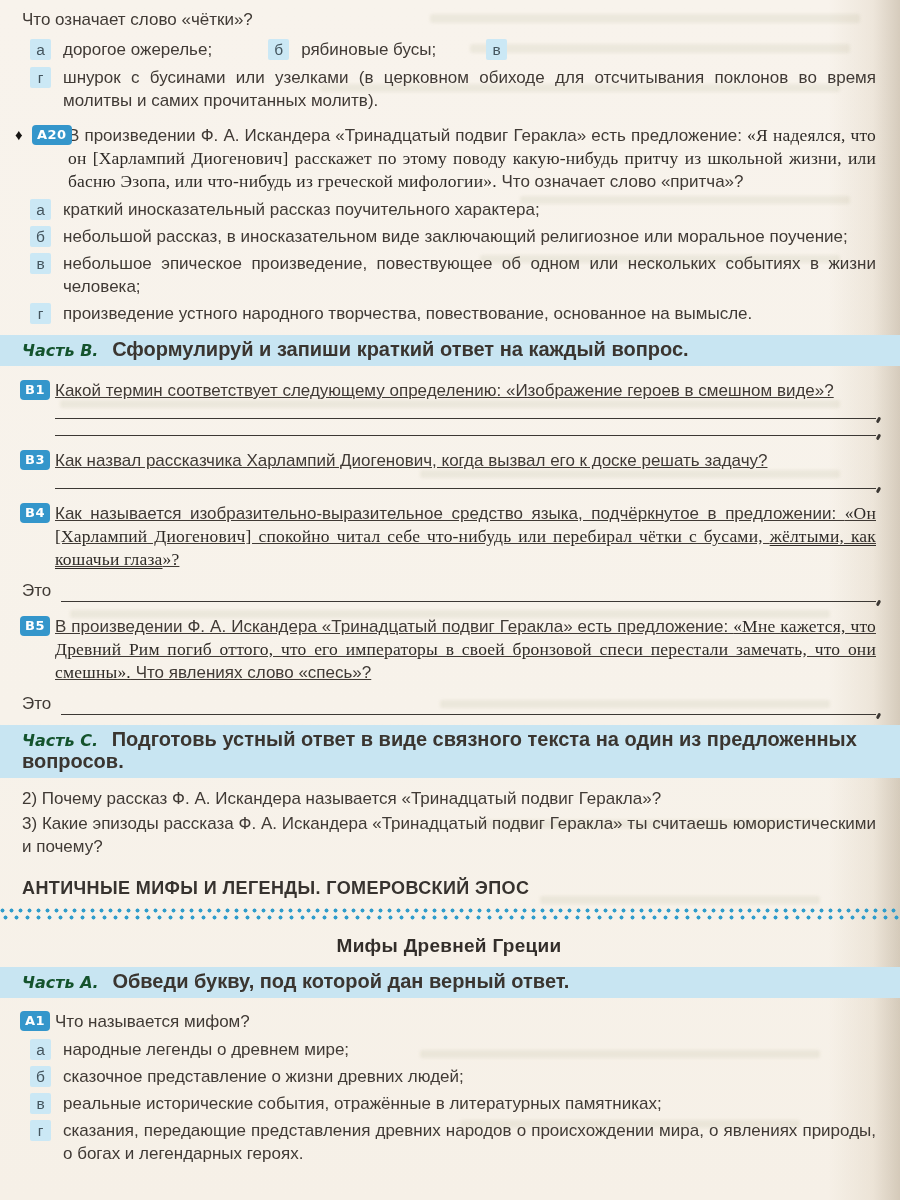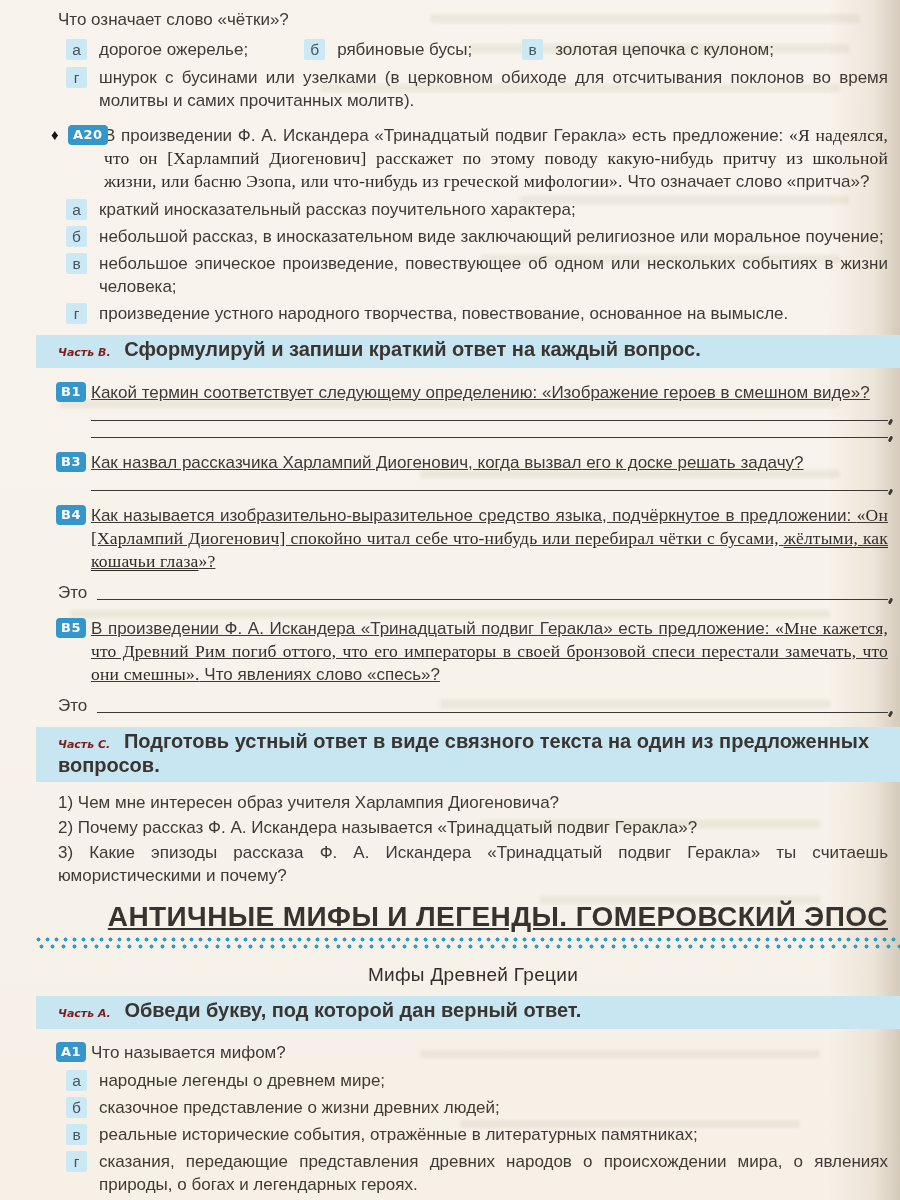--- a/index.html
+++ b/index.html
@@ -7,21 +7,21 @@
     position:relative;
     width:900px;height:1200px;
     background:
       linear-gradient(90deg, rgba(0,0,0,0) 92%, rgba(190,170,140,.18) 97%, rgba(150,130,100,.35) 100%),
       linear-gradient(180deg,#f8f3ec 0%,#f7f2ea 60%,#f6f0e7 100%);
     overflow:hidden;
     font-family:"Liberation Sans",sans-serif;
     color:#403a35;
     font-size:17px;
   }
-  .content{position:relative;padding:6px 12px 0 22px;z-index:2;margin-left:36px;}
+  .content{position:relative;padding:6px 24px 0 22px;z-index:2;}
   .jpara{margin:0;text-align:justify;line-height:23px;}
   .sans{font-family:"Liberation Sans",sans-serif;}
   .serif{font-family:"Liberation Serif","DejaVu Serif",serif;color:#2e2a26;font-size:17.5px;letter-spacing:.2px;}
   .u{ text-decoration:underline;text-underline-offset:3px;}
 
   
   .num-badge{
     display:inline-block;background:#3496cb;color:#fff;
     font-weight:bold;font-size:13px;line-height:15px;
     padding:2px 5px 3px;border-radius:4px;
@@ -52,65 +52,64 @@
   .a20 .jpara{line-height:23px;}
 
   
   .part-banner{
     margin:10px -26px 0 -22px;
     background:#c8e5f2;
     padding:4px 26px 5px 22px;
     line-height:21px;
   }
   .part-label{
-    color:#7f1d1d;font-weight:bold;font-style:italic;
-    font-size:11px;margin-right:9px;
+    color:#14532d;font-weight:bold;font-style:italic;
+    font-size:16px;margin-right:9px;
     font-family:"DejaVu Sans",sans-serif;
   }
   .part-instr{font-weight:bold;font-size:20px;color:#3a3530;}
 
   
   .b-item{position:relative;margin-top:13px;padding-left:33px;text-decoration:underline;}
   .b-item .num-badge{position:absolute;left:-2px;top:1px;}
   .ans-line{
     margin:10px 0 0 33px;height:6px;position:relative;
     border-bottom:1.6px solid #3c3834;
   }
   .ans-line::after{
     content:"";position:absolute;right:-4px;bottom:-5px;
     width:3px;height:6px;border-radius:2px;background:#3c3834;transform:rotate(28deg);
   }
-  .eto-row{display:flex;align-items:center;gap:10px;margin-top:8px;line-height:23px;}
+  .eto-row{display:flex;align-items:flex-end;gap:10px;margin-top:8px;line-height:23px;}
   .eto-line{flex:1;position:relative;border-bottom:1.6px solid #3c3834;height:14px;}
   .eto-line::after{
     content:"";position:absolute;right:-4px;bottom:-5px;
     width:3px;height:6px;border-radius:2px;background:#3c3834;transform:rotate(28deg);
   }
 
   
   .c-list{margin-top:9px;}
   .c-list .jpara{margin-top:2px;}
 
   
   .section-title{
-    margin-top:18px;text-align:right;
-    font-size:28px;font-weight:600;color:#37332f;letter-spacing:.4px;
+    margin-top:18px;text-align:left;
+    font-size:18px;font-weight:600;color:#37332f;letter-spacing:.4px;
     line-height:24px;
-    text-decoration:underline;
   }
   .dotted{margin:8px -26px 0 -22px;height:14px;}
   .dotted .dots{
     height:6px;
     background-image:radial-gradient(circle at 2.5px 2.5px,#2e9ccb 1.7px,rgba(0,0,0,0) 2.3px);
     background-size:9px 6px;background-repeat:repeat-x;
   }
   .dotted .dots:last-child{margin-top:1px;background-size:11px 6px;background-position:3px 0;}
   .section-subtitle{
     margin-top:12px;text-align:center;
-    font-size:19px;font-weight:normal;color:#332e2a;letter-spacing:.3px;line-height:23px;
+    font-size:19px;font-weight:bold;color:#332e2a;letter-spacing:.3px;line-height:23px;
   }
 
   
   .a-item{position:relative;margin-top:12px;padding-left:33px;line-height:23px;}
   .a-item .num-badge{position:absolute;left:-2px;top:1px;}
 
   
   .bleed{position:absolute;z-index:1;background:rgba(140,135,85,.10);filter:blur(1.5px);border-radius:3px;}
 </style>
 </head>
@@ -140,21 +139,20 @@
       <div class="opt">
         <span class="letter">а</span>
         <span>дорогое ожерелье;</span>
       </div>
       <div class="opt opt2">
         <span class="letter">б</span>
         <span>рябиновые бусы;</span>
       </div>
       <div class="opt opt3">
         <span class="letter">в</span>
-        <span>золотая цепочка с кулоном;</span>
       </div>
     </div>
     <div class="opt-block">
       <div class="opt">
         <span class="letter">г</span>
         <p class="jpara">шнурок с бусинами или узелками (в церковном обиходе для отсчитывания поклонов во время молитвы и самих прочитанных молитв).</p>
       </div>
     </div>
 
     <div class="a20">
@@ -218,21 +216,20 @@
       <span>Это</span>
       <div class="eto-line"></div>
     </div>
 
     <div class="part-banner">
       <span class="part-label">Часть С.</span>
       <span class="part-instr">Подготовь устный ответ в виде связного текста на один из предложенных вопросов.</span>
     </div>
 
     <div class="c-list">
-      <p class="jpara">1) Чем мне интересен образ учителя Харлампия Диогеновича?</p>
       <p class="jpara">2) Почему рассказ Ф. А. Искандера называется «Тринадцатый подвиг Геракла»?</p>
       <p class="jpara">3) Какие эпизоды рассказа Ф. А. Искандера «Тринадцатый подвиг Геракла» ты считаешь юмористическими и почему?</p>
     </div>
 
     <div class="section-title">АНТИЧНЫЕ МИФЫ И ЛЕГЕНДЫ. ГОМЕРОВСКИЙ ЭПОС</div>
     <div class="dotted">
       <div class="dots"></div>
       <div class="dots"></div>
     </div>
     <div class="section-subtitle">Мифы Древней Греции</div>

